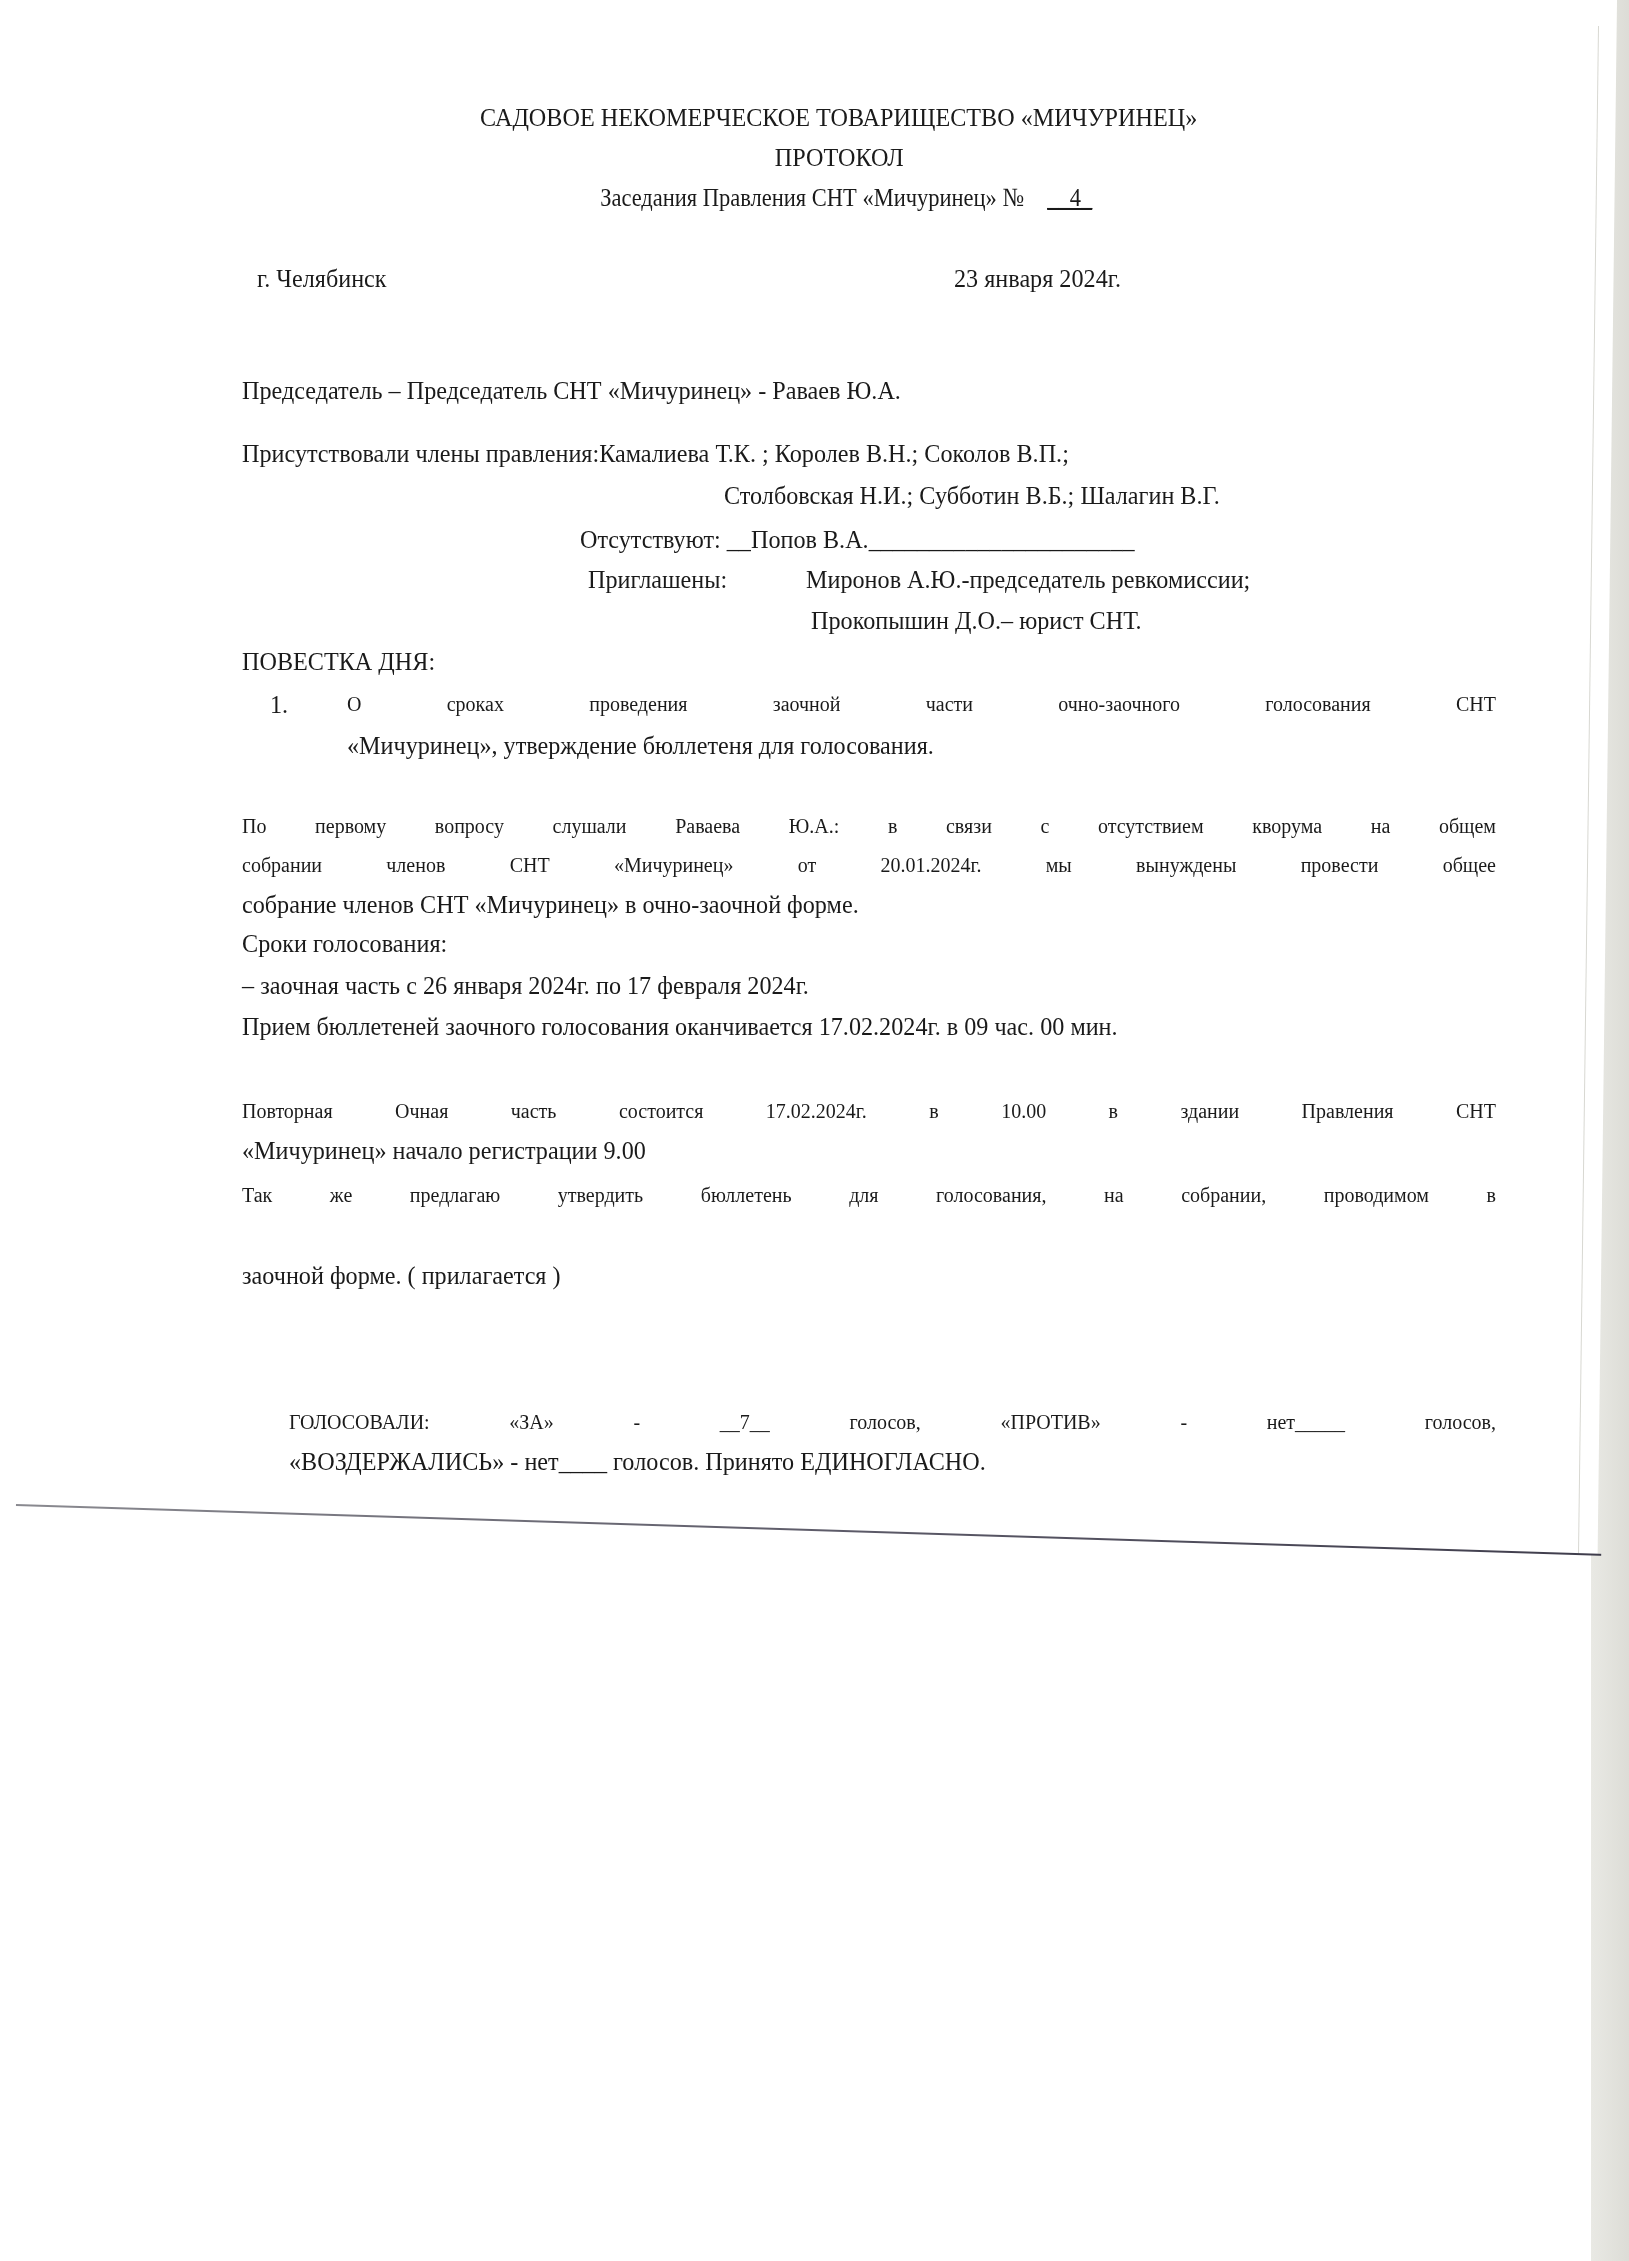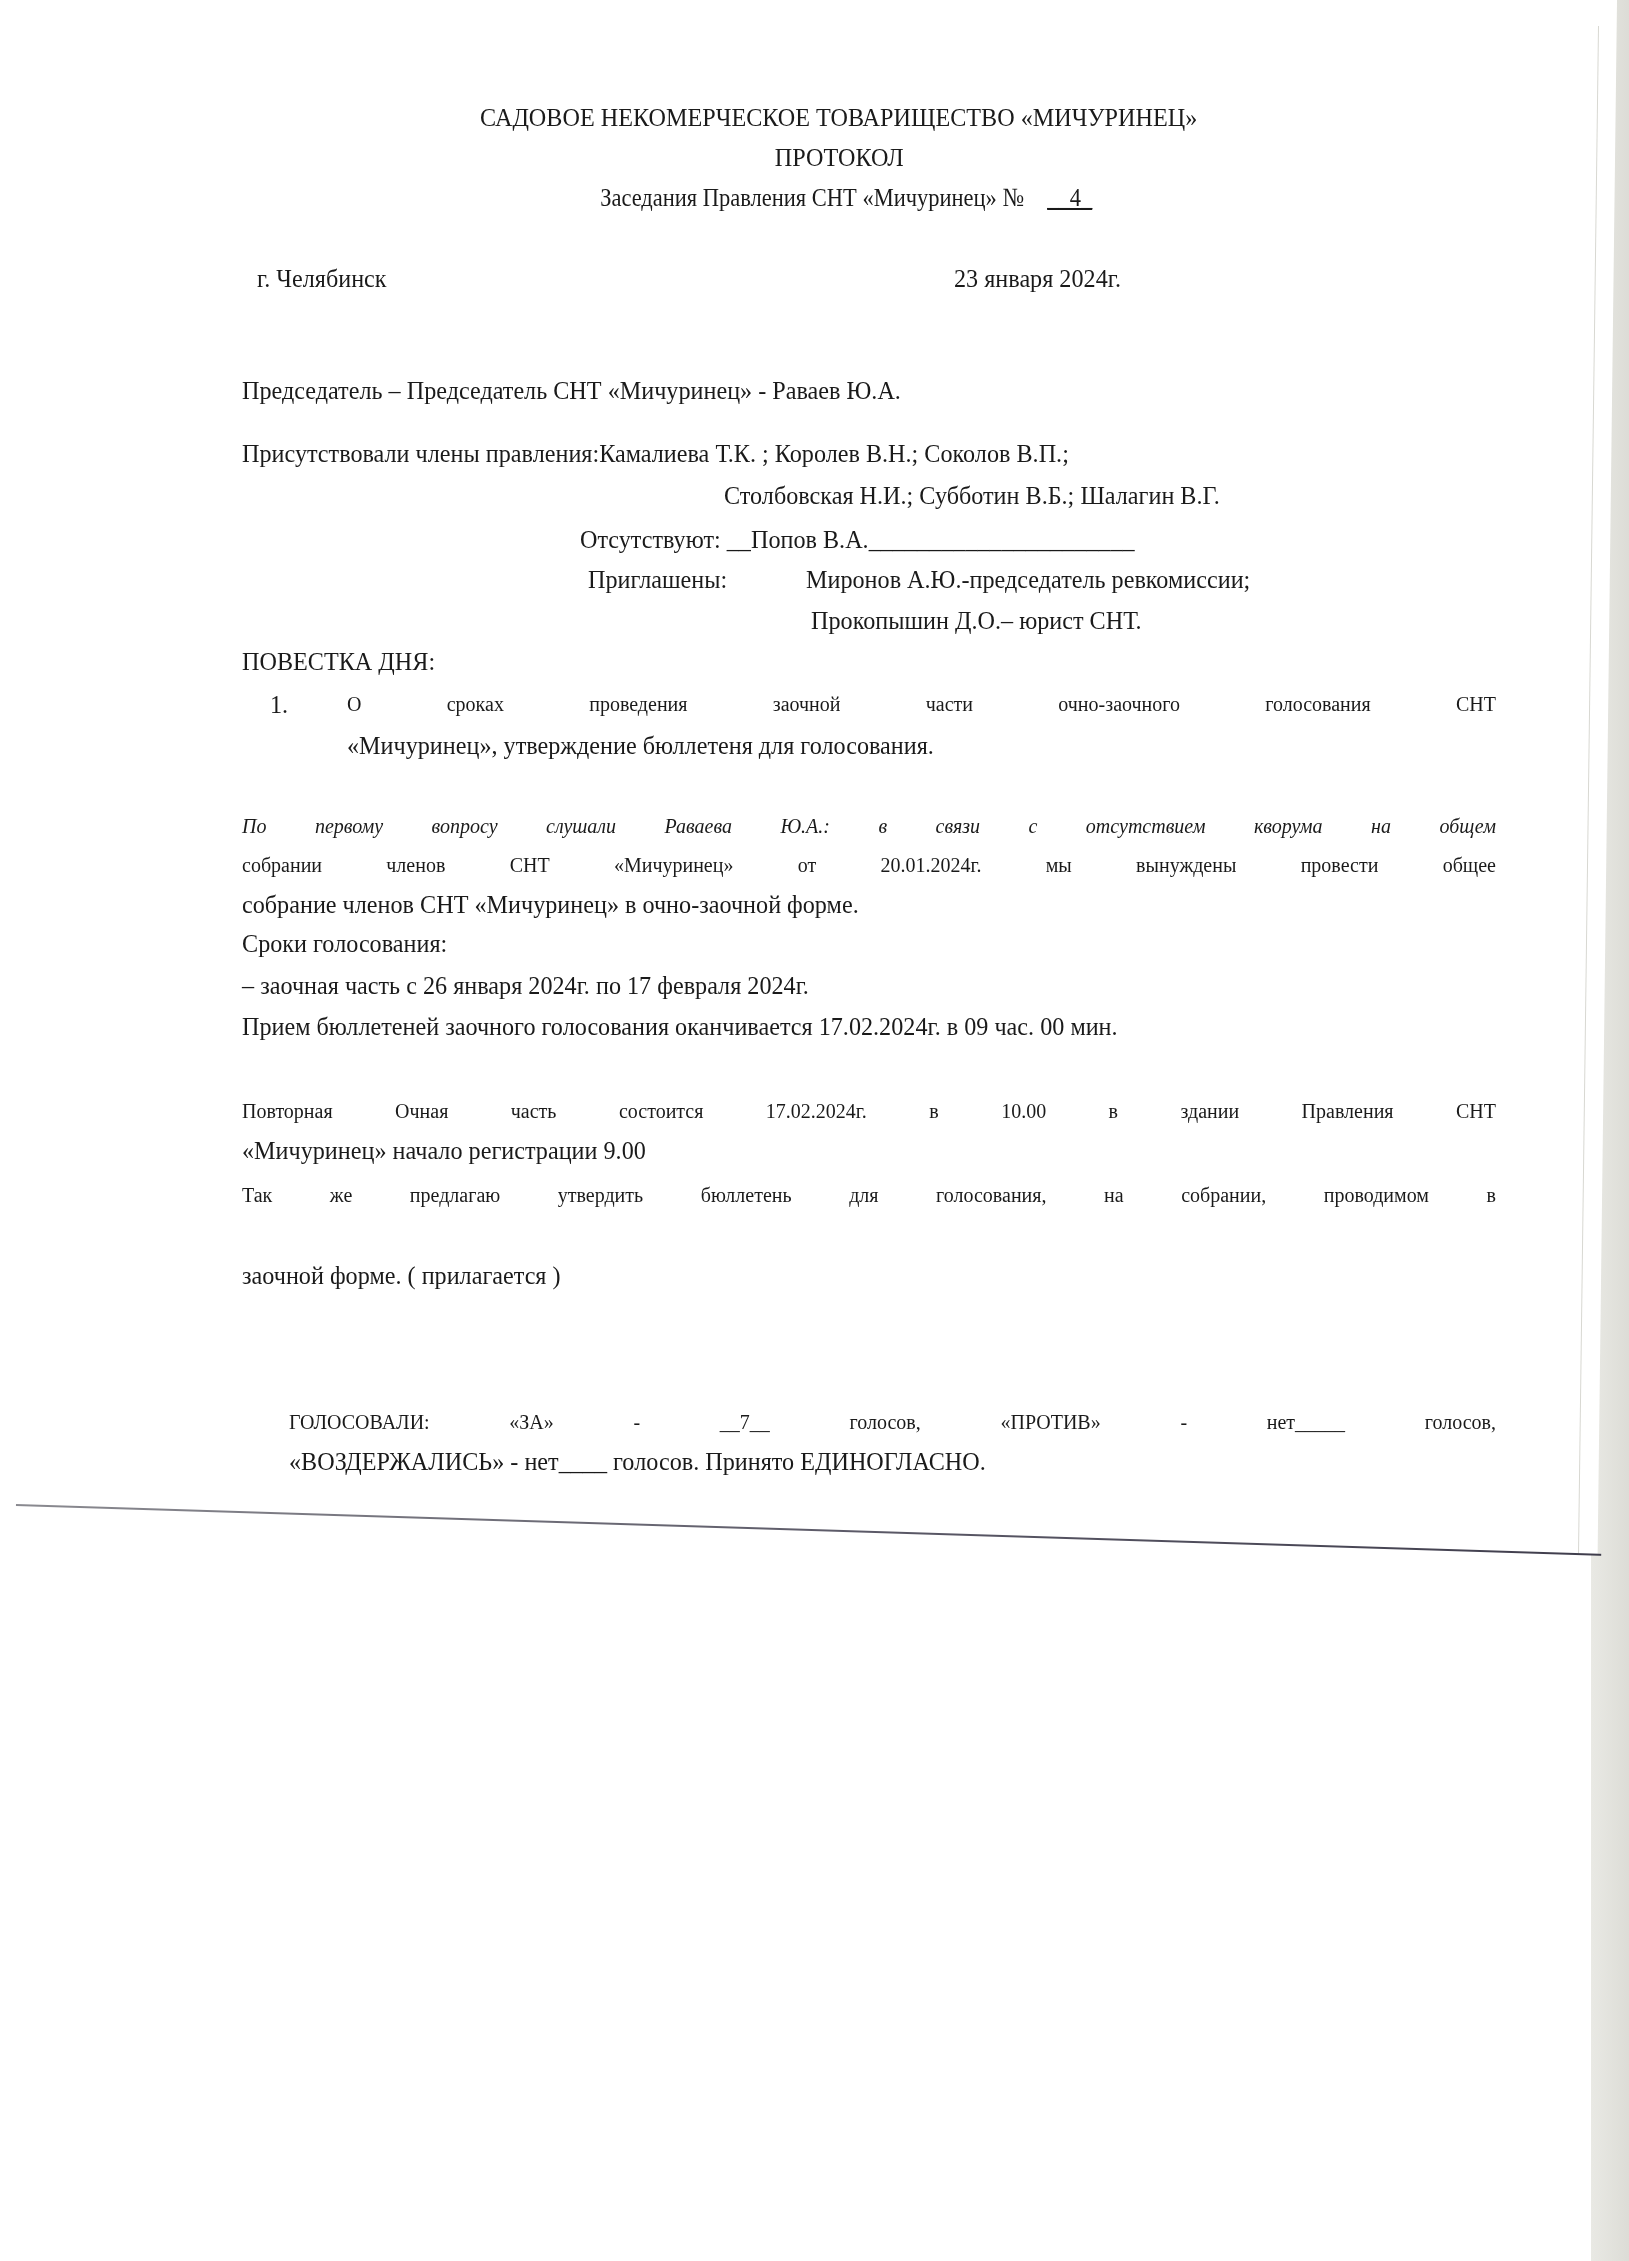--- a/index.html
+++ b/index.html
@@ -74,21 +74,21 @@
 
 <div class="t" style="left:588px; top:564px;">Приглашены:</div>
 <div class="t" style="left:806px; top:564px;">Миронов А.Ю.-председатель ревкомиссии;</div>
 <div class="t" style="left:811px; top:605px;">Прокопышин Д.О.– юрист СНТ.</div>
 
 <div class="t" style="left:242px; top:646px;">ПОВЕСТКА ДНЯ:</div>
 <div class="t" style="left:270px; top:689px;">1.</div>
 <div class="just lastjust" style="left:347px; top:685px; width:1149px;">О сроках проведения заочной части очно-заочного голосования СНТ</div>
 <div class="t" style="left:347px; top:730px;">«Мичуринец», утверждение бюллетеня для голосования.</div>
 
-<div class="just lastjust" style="left:242px; top:807px; width:1254px;font-style:italic;">По первому вопросу слушали Раваева Ю.А.: в связи с отсутствием кворума на общем</div>
+<div class="just lastjust" style="left:242px; top:807px; width:1254px;">По первому вопросу слушали Раваева Ю.А.: в связи с отсутствием кворума на общем</div>
 <div class="just lastjust" style="left:242px; top:846px; width:1254px;">собрании членов СНТ «Мичуринец» от 20.01.2024г. мы вынуждены провести общее</div>
 <div class="t" style="left:242px; top:889px;">собрание членов СНТ «Мичуринец» в очно-заочной форме.</div>
 <div class="t" style="left:242px; top:928px;">Сроки голосования:</div>
 <div class="t" style="left:242px; top:970px;">– заочная часть с 26 января 2024г. по 17 февраля 2024г.</div>
 <div class="t" style="left:242px; top:1011px;">Прием бюллетеней заочного голосования оканчивается 17.02.2024г. в 09 час. 00 мин.</div>
 
 <div class="just lastjust" style="left:242px; top:1092px; width:1254px;">Повторная Очная часть состоится 17.02.2024г. в 10.00 в здании Правления СНТ</div>
 <div class="t" style="left:242px; top:1135px;">«Мичуринец» начало регистрации 9.00</div>
 
 <div class="just lastjust" style="left:242px; top:1176px; width:1254px;">Так же предлагаю утвердить бюллетень для голосования, на собрании, проводимом в</div>

